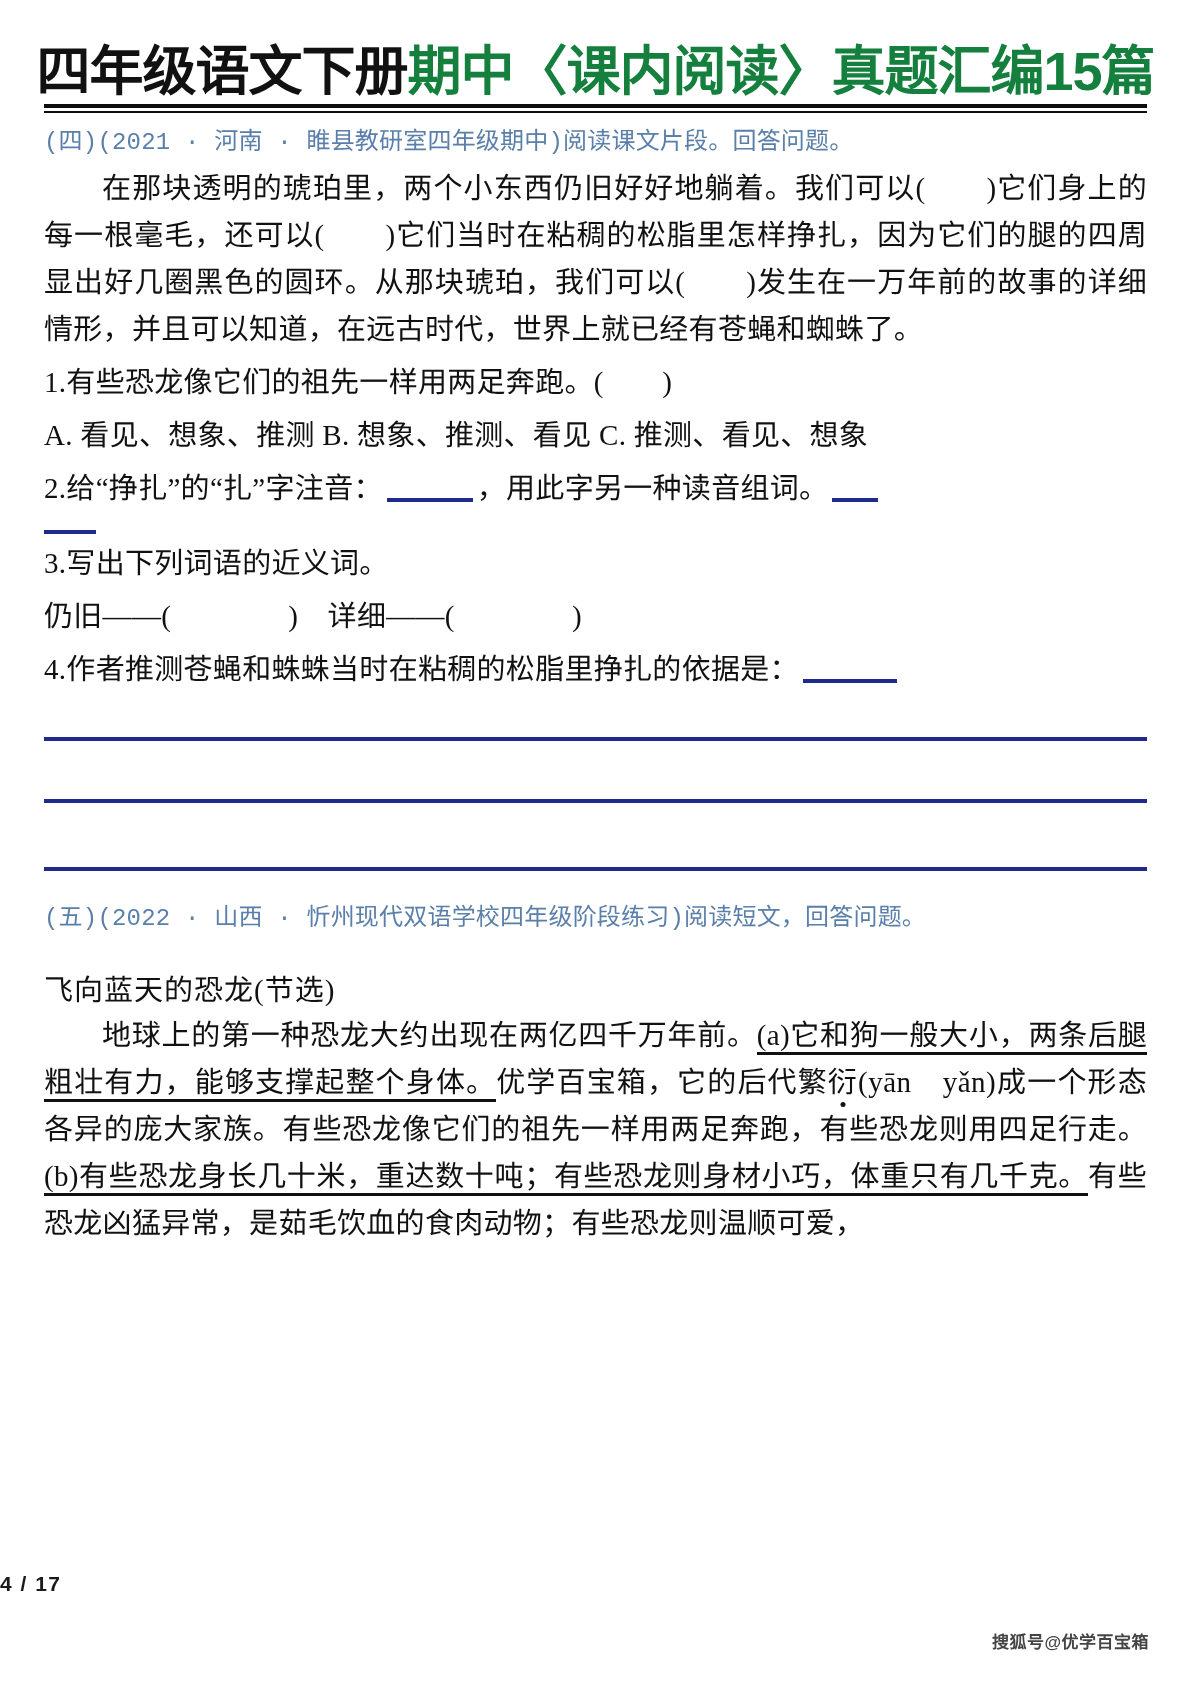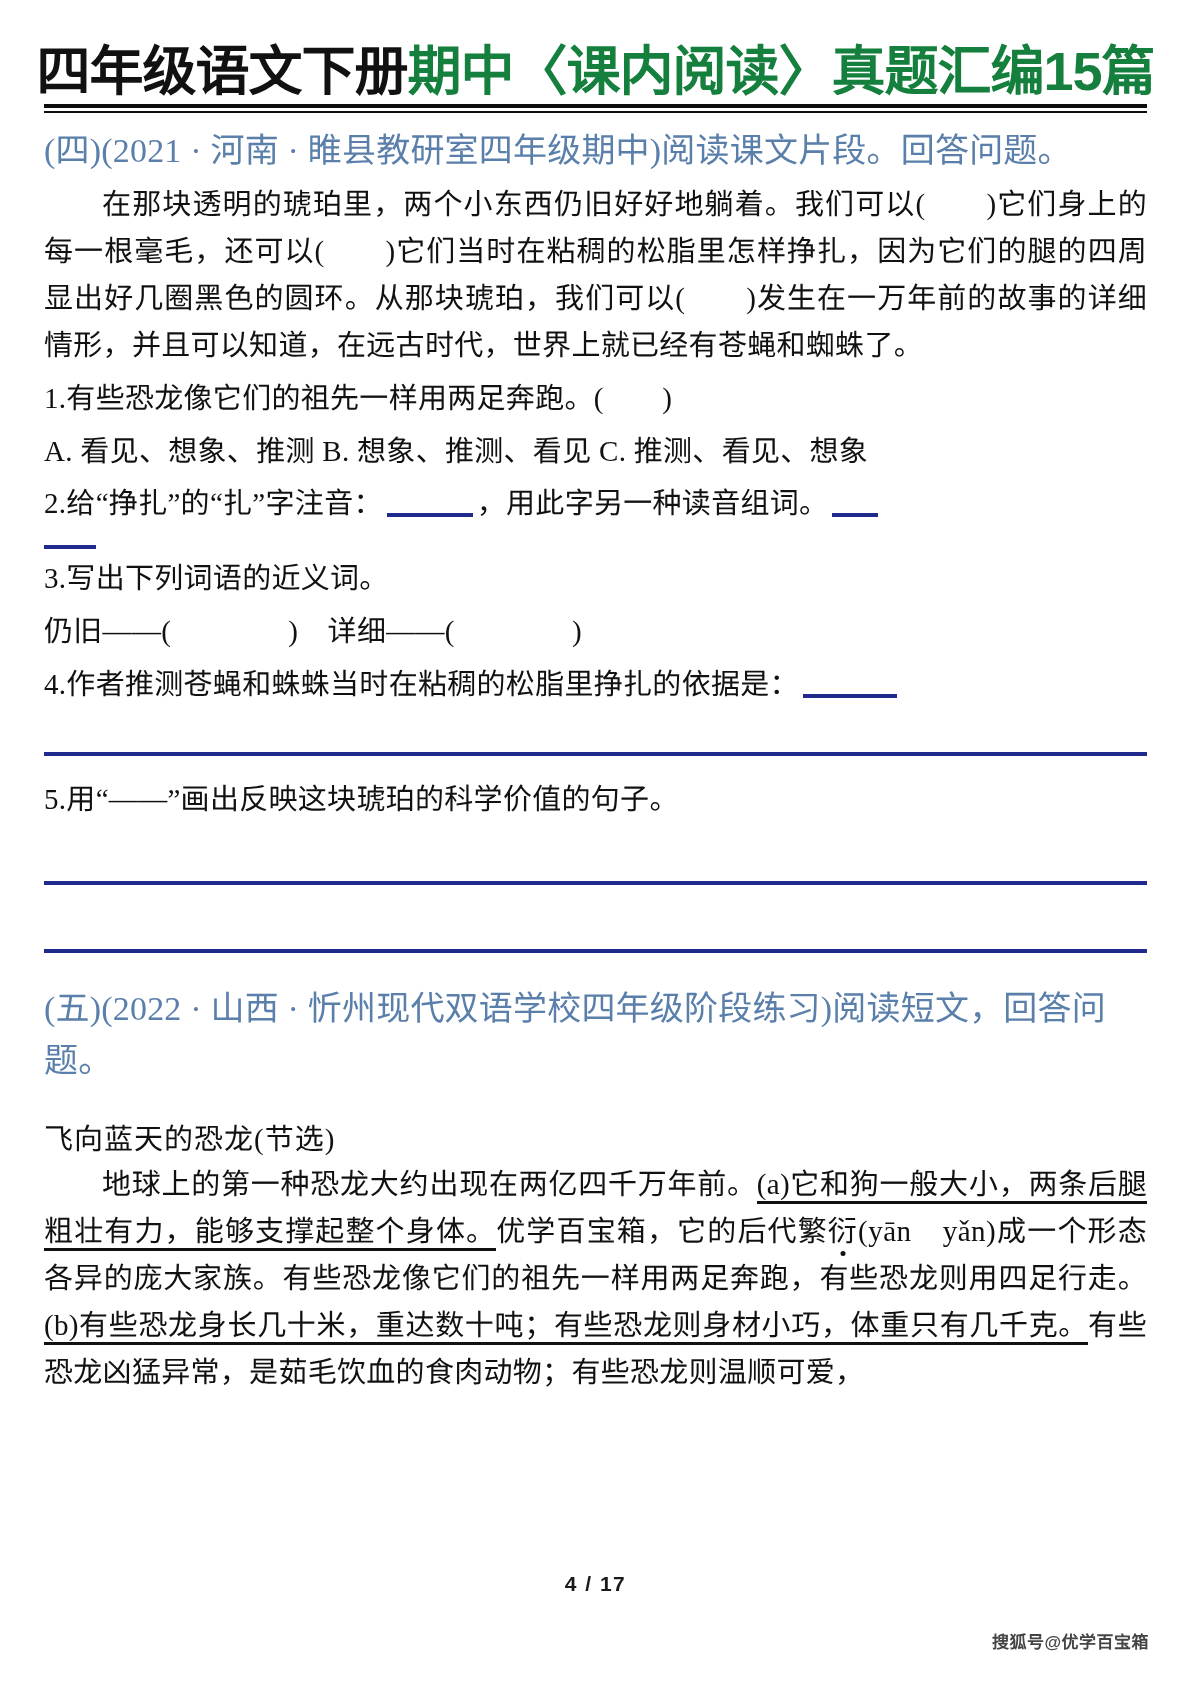--- a/index.html
+++ b/index.html
@@ -55,25 +55,25 @@
     margin-top: 2px;
     border-top: 4px solid #0d0d0d;
     border-bottom: 2px solid #0d0d0d;
     height: 3px;
     width: 100%;
   }
 
   
   .src-heading {
     color: #5A7FAA;
-    font-size: 34px;
+    font-size: 24px;
     line-height: 1.52;
     margin-top: 12px;
     letter-spacing: 0.2px;
-    font-family: Liberation Serif, serif;
+    font-family: Liberation Mono, monospace;
   }
   .src-heading.second { margin-top: 30px; }
 
   
   .para {
     font-size: 29px;
     line-height: 1.62;
     letter-spacing: 0.3px;
     text-align: justify;
     text-justify: inter-character;
@@ -145,21 +145,20 @@
     font-family: "Liberation Serif", "DejaVu Serif", serif;
     letter-spacing: 0.5px;
   }
 
   
   .page-number {
     position: absolute;
     left: 0;
     right: 0;
     top: 1572px;
-    text-align: center;
     font-family: "Liberation Sans", "DejaVu Sans", sans-serif;
     font-size: 21px;
     font-weight: bold;
     color: #1a1a1a;
     letter-spacing: 1.5px;
   }
   .watermark {
     position: absolute;
     right: 42px;
     top: 1628px;
@@ -208,23 +207,20 @@
   <div class="qline">
     <span>仍旧——(　　　　)　详细——(　　　　)</span>
   </div>
 
   <div class="qline">
     <span>4.</span><span>作者推测苍蝇和蛛蛛当时在粘稠的松脂里挣扎的依据是：</span><span class="ink-blank" style="width:94px"></span>
   </div>
 
   <div class="ink-rule gap-a"></div>
 
-  <div class="qline" style="margin-top:20px">
-    <span>5.</span><span>用“——”画出反映这块琥珀的科学价值的句子。</span>
-  </div>
 
   <div class="ink-rule gap-b"></div>
   <div class="ink-rule gap-c"></div>
 
   <div class="src-heading second">(五)(2022 · 山西 · 忻州现代双语学校四年级阶段练习)阅读短文，回答问题。</div>
 
   <div class="passage-title">飞向蓝天的恐龙(节选)</div>
 
   <div class="para indent">
     <span>地球上的第一种恐龙大约出现在两亿四千万年前。</span><span class="mark-u">(a)它和狗一般大小，两条后腿粗壮有力，能够支撑起整个身体。</span><span>优学百宝箱，它的后代繁</span><span class="dotted-char">衍</span><span class="pinyin">(yān　yǎn)</span><span>成一个形态各异的庞大家族。有些恐龙像它们的祖先一样用两足奔跑，有些恐龙则用四足行走。</span><span class="mark-u">(b)有些恐龙身长几十米，重达数十吨；有些恐龙则身材小巧，体重只有几千克。</span><span>有些恐龙凶猛异常，是茹毛饮血的食肉动物；有些恐龙则温顺可爱，</span>

